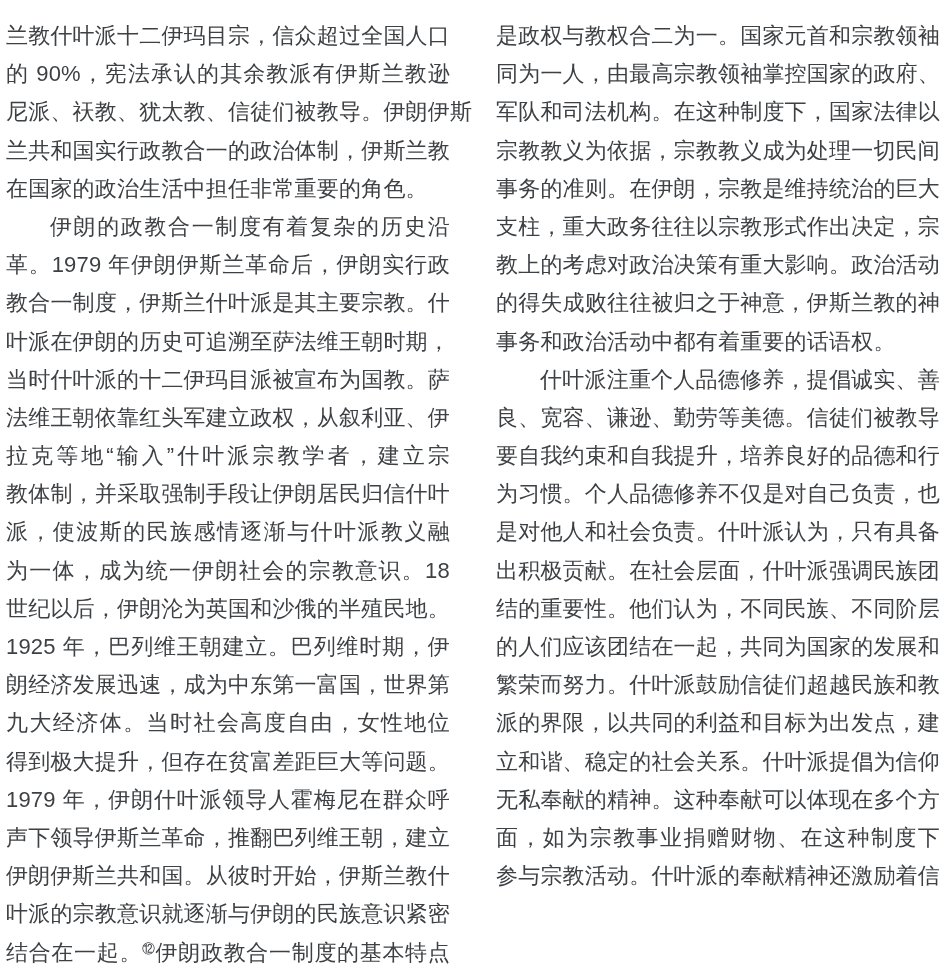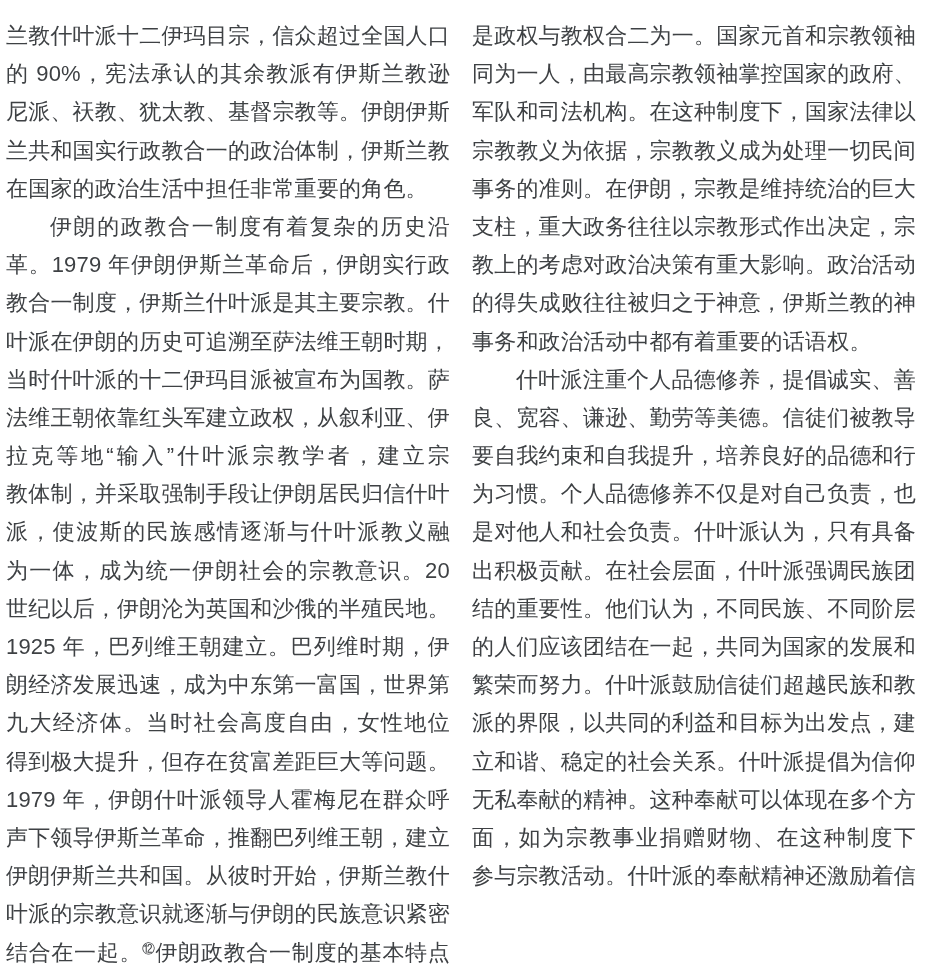--- a/index.html
+++ b/index.html
@@ -22,21 +22,21 @@
     padding: 17px 0 0 6px;
     box-sizing: border-box;
     width: 822px;
     height: 973px;
   }
   .column {
     flex: 0 0 444px;
     width: 444px;
   }
   .column + .column {
-    margin-left: 22px;
+    margin-left: 46px;
   }
   .line {
     height: 38.2px;
     line-height: 38.2px;
     font-size: 22px;
     color: var(--text-color);
     text-align: justify;
     text-align-last: justify;
     white-space: nowrap;
     letter-spacing: 0.2px;
@@ -54,33 +54,33 @@
     letter-spacing: 0;
   }
 </style>
 </head>
 <body>
 
 <div class="page">
   <div class="column">
       <div class="line">兰教什叶派十二伊玛目宗，信众超过全国人口</div>
       <div class="line">的 90%，宪法承认的其余教派有伊斯兰教逊</div>
-      <div class="line">尼派、祆教、犹太教、基督宗教等。伊朗伊斯</div>
+      <div class="line">尼派、祆教、犹太教、信徒们被教导。伊朗伊斯</div>
       <div class="line">兰共和国实行政教合一的政治体制，伊斯兰教</div>
       <div class="line para-end">在国家的政治生活中担任非常重要的角色。</div>
       <div class="line indent">伊朗的政教合一制度有着复杂的历史沿</div>
       <div class="line">革。1979 年伊朗伊斯兰革命后，伊朗实行政</div>
       <div class="line">教合一制度，伊斯兰什叶派是其主要宗教。什</div>
       <div class="line">叶派在伊朗的历史可追溯至萨法维王朝时期，</div>
       <div class="line">当时什叶派的十二伊玛目派被宣布为国教。萨</div>
       <div class="line">法维王朝依靠红头军建立政权，从叙利亚、伊</div>
       <div class="line">拉克等地“输入”什叶派宗教学者，建立宗</div>
       <div class="line">教体制，并采取强制手段让伊朗居民归信什叶</div>
       <div class="line">派，使波斯的民族感情逐渐与什叶派教义融</div>
-      <div class="line">为一体，成为统一伊朗社会的宗教意识。20</div>
+      <div class="line">为一体，成为统一伊朗社会的宗教意识。18</div>
       <div class="line">世纪以后，伊朗沦为英国和沙俄的半殖民地。</div>
       <div class="line">1925 年，巴列维王朝建立。巴列维时期，伊</div>
       <div class="line">朗经济发展迅速，成为中东第一富国，世界第</div>
       <div class="line">九大经济体。当时社会高度自由，女性地位</div>
       <div class="line">得到极大提升，但存在贫富差距巨大等问题。</div>
       <div class="line">1979 年，伊朗什叶派领导人霍梅尼在群众呼</div>
       <div class="line">声下领导伊斯兰革命，推翻巴列维王朝，建立</div>
       <div class="line">伊朗伊斯兰共和国。从彼时开始，伊斯兰教什</div>
       <div class="line">叶派的宗教意识就逐渐与伊朗的民族意识紧密</div>
       <div class="line">结合在一起。<sup>⑫</sup>伊朗政教合一制度的基本特点</div>

